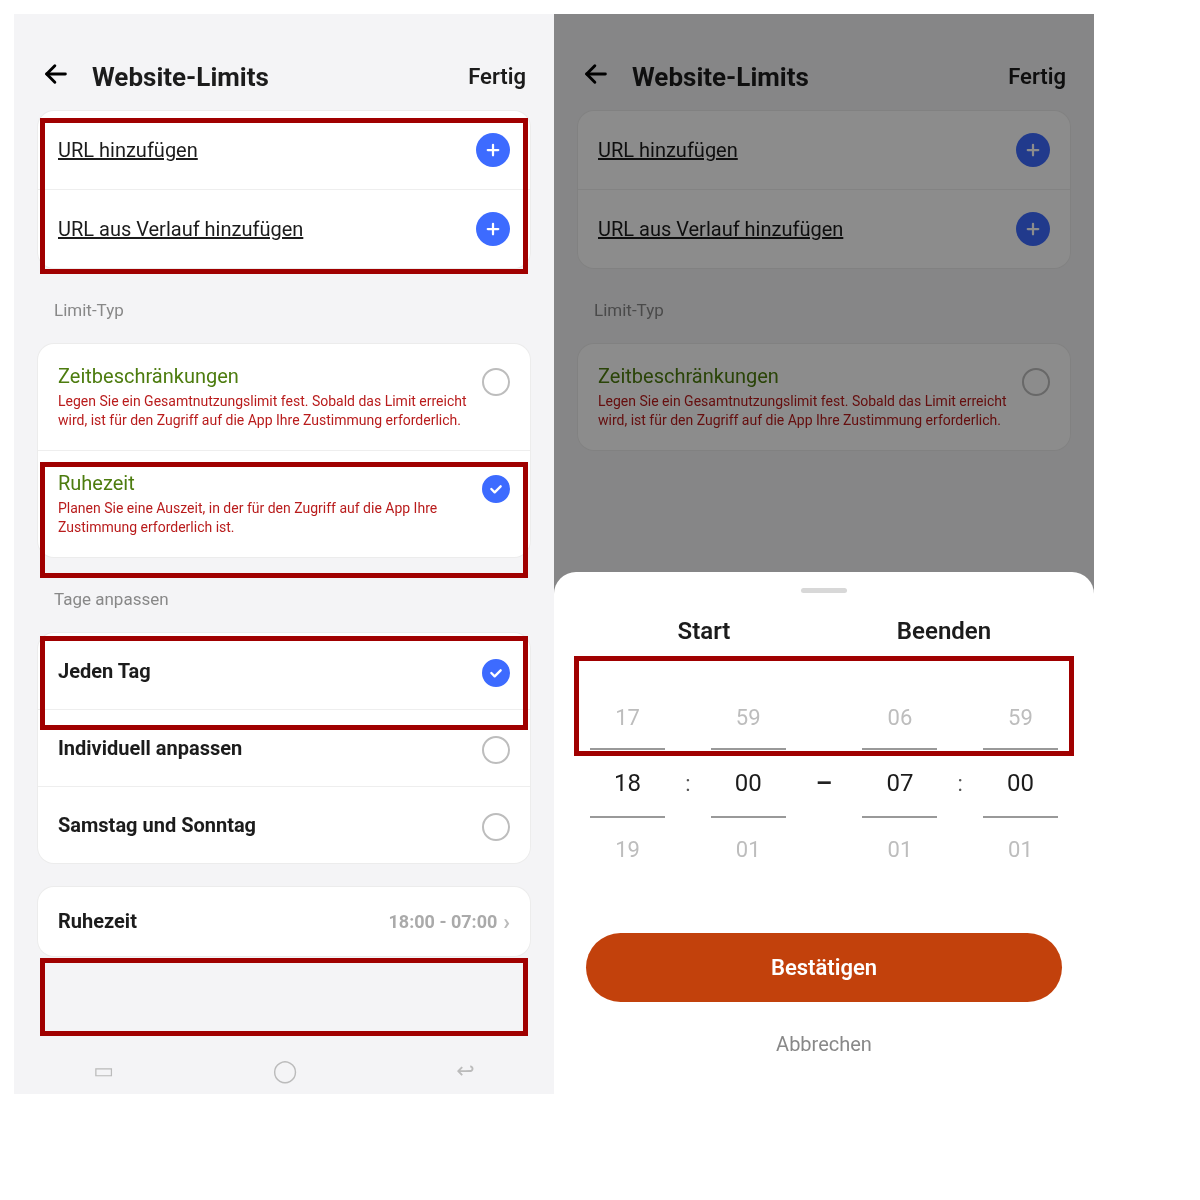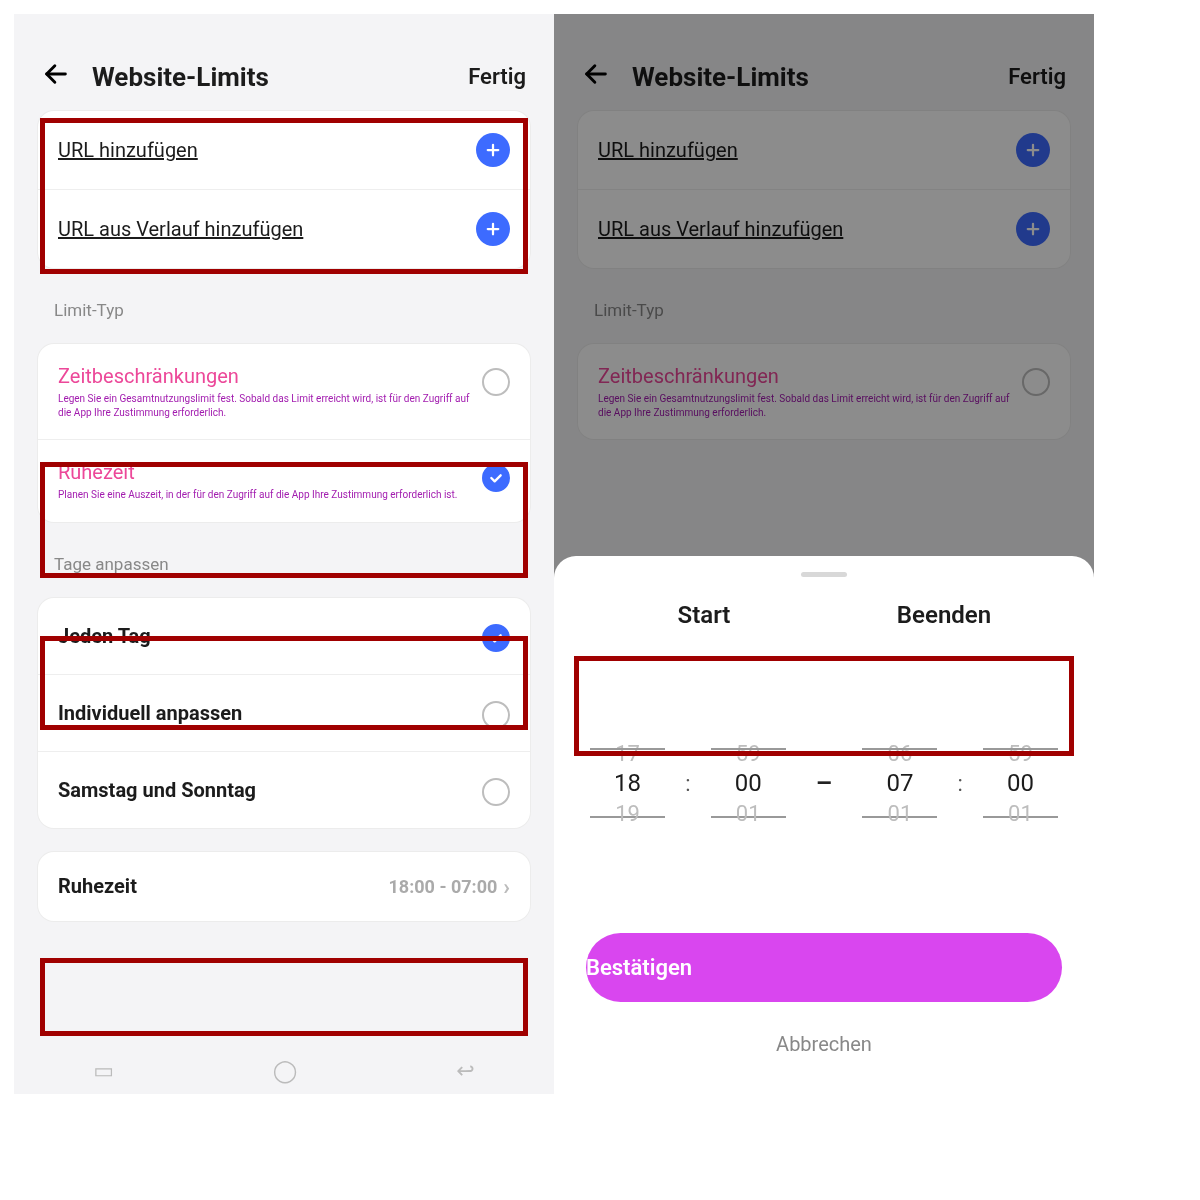--- a/index.html
+++ b/index.html
@@ -78,22 +78,22 @@
     color: #888;
     padding: 8px 40px 24px;
   }
   .option {
     display: flex;
     align-items: flex-start;
     padding: 20px 20px;
   }
   .option + .option { border-top: 1px solid #eee; }
   .option-text { flex: 1; padding-right: 10px; }
-  .option-title { font-size: 20px; color: #ec4899; margin-bottom: 4px; }
-  .option-desc { font-size: 10px; color: #a21caf; line-height: 1.35; }
+  .option-title { font-size: 20px; color: #4d7c0f; margin-bottom: 4px; }
+  .option-desc { font-size: 14px; color: #b91c1c; line-height: 1.35; }
   .radio {
     width: 28px; height: 28px;
     border: 2px solid #bdbdbd;
     border-radius: 50%;
     flex-shrink: 0;
     margin-top: 4px;
   }
   .radio.checked {
     background: #3d6bff;
     border-color: #3d6bff;
@@ -139,21 +139,21 @@
   .grip {
     width: 46px; height: 5px;
     background: #d8d8d8;
     border-radius: 3px;
     margin: 0 auto 24px;
   }
   .sheet-headers {
     display: flex;
     justify-content: flex-end;
     padding: 0 30px;
-    margin-bottom: 44px;
+    margin-bottom: 28px;
   }
   .sheet-headers span {
     font-size: 24px;
     font-weight: 600;
     color: #1c1c1c;
     flex: 1;
     text-align: center;
   }
   .picker-area {
     display: flex;
@@ -161,20 +161,21 @@
     justify-content: center;
     padding: 0 20px;
     position: relative;
     height: 220px;
   }
   .picker-col {
     flex: 1;
     display: flex;
     flex-direction: column;
     align-items: center;
+    gap: 36px;
   }
   .picker-val {
     font-size: 22px;
     color: #bdbdbd;
     height: 30px;
     display: flex; align-items: center;
     position: relative;
   }
   .picker-val.active {
     color: #1c1c1c;
@@ -189,26 +190,26 @@
     background: #999;
   }
   .picker-val.active::before { top: -20px; }
   .picker-val.active::after { bottom: -20px; }
   .picker-sep {
     font-size: 22px; color: #555;
     padding: 0 4px;
   }
   .picker-dash { font-size: 26px; color: #222; padding: 0 14px; font-weight: 600; }
   .confirm-btn {
-    background: #d946ef;
+    background: #c2410c;
     color: #fff;
     font-size: 22px;
     font-weight: 600;
     border-radius: 40px;
-    text-align: left;
+    text-align: center;
     padding: 22px 0;
     margin: 40px 32px 0;
   }
   .cancel-btn {
     text-align: center;
     font-size: 20px;
     color: #888;
     padding: 30px 0 10px;
   }
   .nav-bar {

